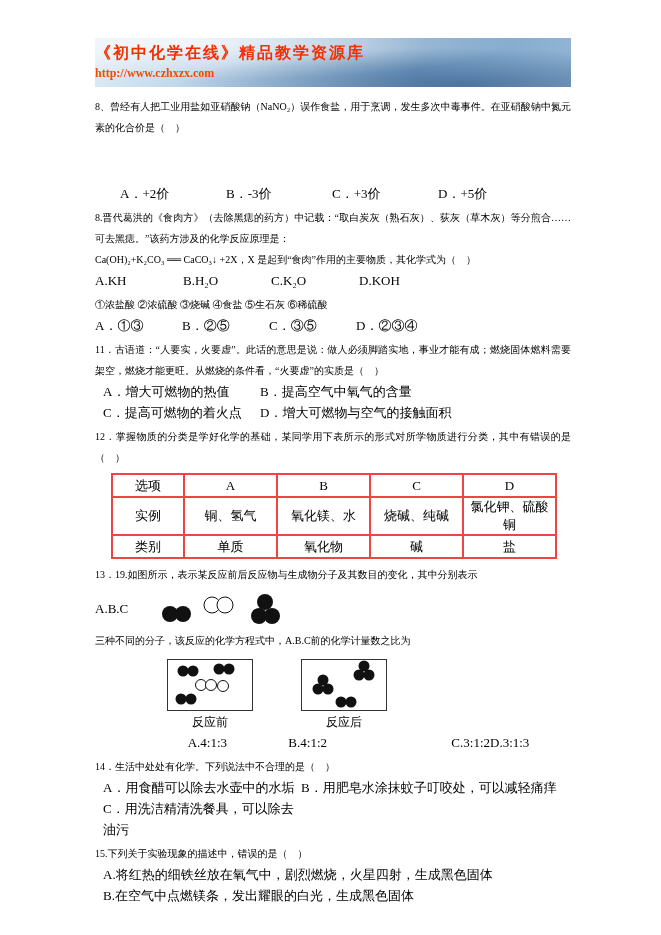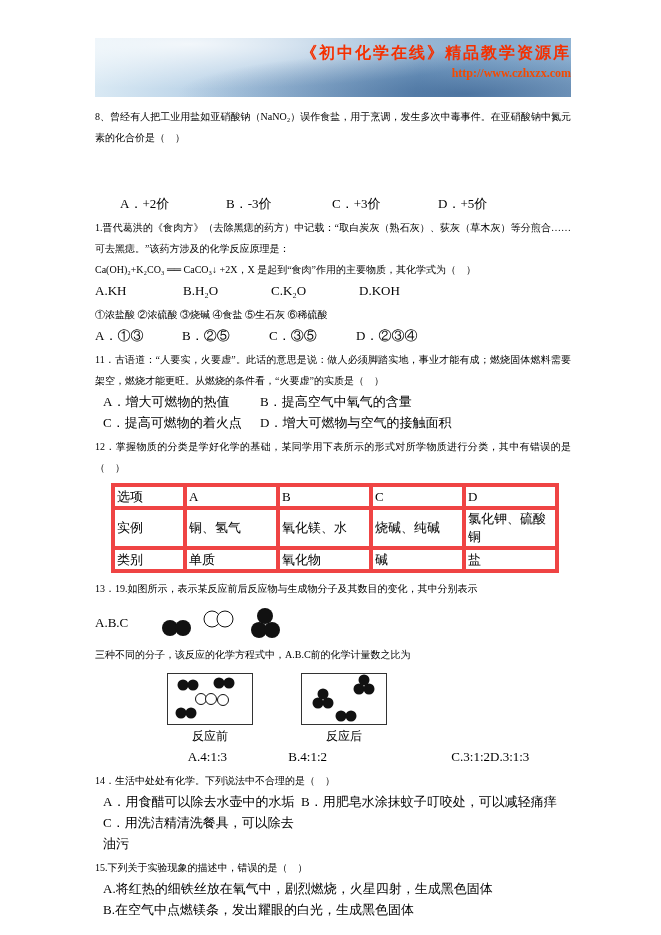--- a/index.html
+++ b/index.html
@@ -6,21 +6,21 @@
   html, body { margin: 0; padding: 0; background: #ffffff; }
   .page {
     width: 661px; height: 935px; background: #fff; position: relative;
     font-family: "Liberation Serif", "DejaVu Serif", serif; color: #000;
     overflow: hidden;
   }
   .inner { position: absolute; left: 95px; top: 38px; width: 476px; }
 
   
   .banner {
-    height: 59px; margin-bottom: 9px; text-align: right; padding-top: 3px;
+    height: 49px; margin-bottom: 9px; text-align: left; padding-top: 3px;
     background:
       radial-gradient(ellipse at 78% 95%, rgba(35,75,125,.55), transparent 55%),
       radial-gradient(ellipse at 20% 10%, rgba(255,255,255,.8), transparent 60%),
       linear-gradient(100deg, #dcebf5 0%, #aac7e1 35%, #7aa2c8 68%, #92b5d5 100%);
   }
   .banner-title { font-size: 16px; font-weight: bold; color: #f53000; letter-spacing: 2px; line-height: 24px; }
   .banner-url { font-size: 12px; font-weight: bold; color: #f54a00; line-height: 16px; }
 
   
   .stem, .eq, .items-line { margin: 0; font-size: 10px; line-height: 21px; text-align: justify; }
@@ -37,21 +37,21 @@
   .optrow.q13 span:nth-child(3) { width: 163px; }
   .optgrid { display: grid; font-size: 13px; line-height: 21px; padding-left: 8px; }
   .optgrid.q11 { grid-template-columns: 157px 1fr; }
   .optgrid.q14 { grid-template-columns: 198px 1fr; }
   .optlist { font-size: 13px; line-height: 21px; padding-left: 8px; }
   .optlist div { margin: 0; }
 
   
   table.cls-table { border-collapse: collapse; margin: 5px 0 5px 16px; }
   table.cls-table td {
-    border: 4px solid #ef4444; height: 23px; 
+    border: 2px solid #ef4444; height: 23px; text-align: center;
     font-size: 13px; padding: 0 2px;
   }
   table.cls-table td:first-child { width: 72px; }
   table.cls-table td { width: 93px; }
 
   
   .mol-legend-row { display: flex; align-items: center; gap: 28px; margin: 3px 0 2px; font-size: 13px; line-height: 21px; }
   .rxn-row { display: flex; gap: 48px; padding-left: 72px; margin: 8px 0 2px; }
   .rxn-group { text-align: center; }
   .rxn-label { font-size: 12px; line-height: 15px; }
@@ -71,21 +71,21 @@
       <p class="stem">8、曾经有人把工业用盐如亚硝酸钠（NaNO₂）误作食盐，用于烹调，发生多次中毒事件。在亚硝酸钠中氮元素的化合价是（　）</p>
       <div class="optrow q8">
         <span>A．+2价</span>
         <span>B．-3价</span>
         <span>C．+3价</span>
         <span>D．+5价</span>
       </div>
     </div>
 
     <div class="block">
-      <p class="stem">1.晋代葛洪的《食肉方》（去除黑痣的药方）中记载：“取白炭灰（熟石灰）、荻灰（草木灰）等分煎合……可去黑痣。”该药方涉及的化学反应原理是：</p>
+      <p class="stem">8.晋代葛洪的《食肉方》（去除黑痣的药方）中记载：“取白炭灰（熟石灰）、荻灰（草木灰）等分煎合……可去黑痣。”该药方涉及的化学反应原理是：</p>
       <p class="eq">Ca(OH)₂+K₂CO₃ ══ CaCO₃↓ +2X，X 是起到“食肉”作用的主要物质，其化学式为（　）</p>
       <div class="optrow q9">
         <span>A.KH</span>
         <span>B.H₂O</span>
         <span>C.K₂O</span>
         <span>D.KOH</span>
       </div>
     </div>
 
     <div class="block">

